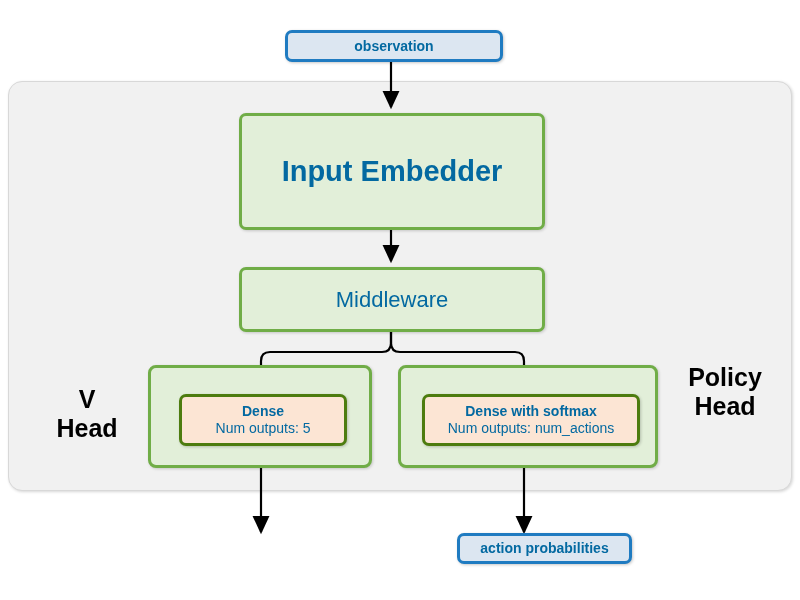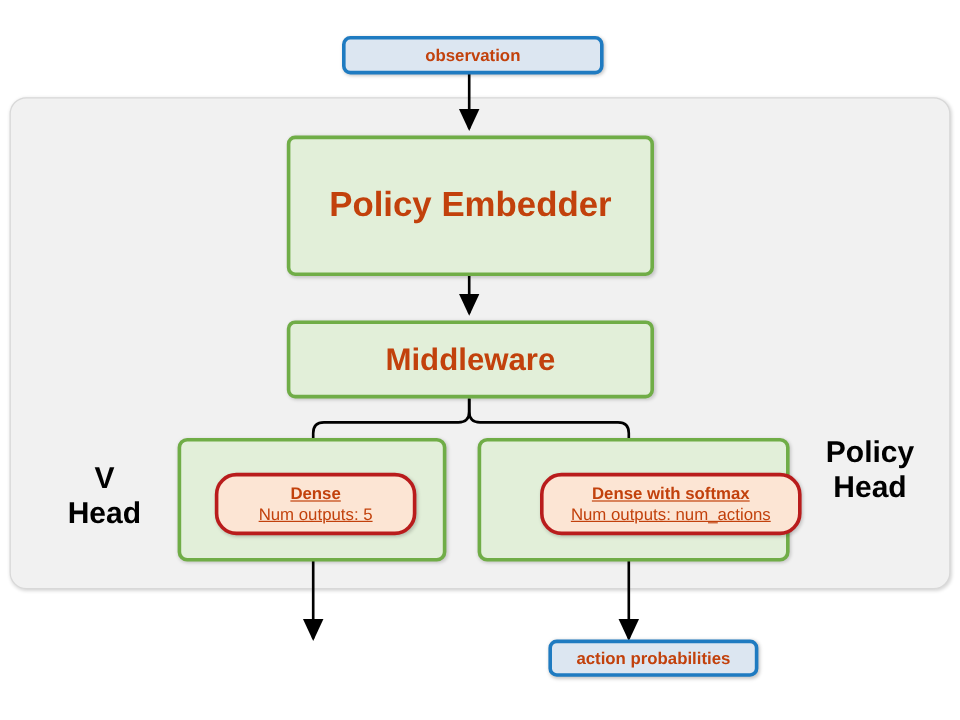--- a/index.html
+++ b/index.html
@@ -16,21 +16,21 @@
     overflow: hidden;
   }
   .node {
     position: absolute;
     box-sizing: border-box;
     display: flex;
     flex-direction: column;
     align-items: center;
     justify-content: center;
     text-align: center;
-    color: #c2410c;
+    color: #0369a1;
     line-height: 1.18;
   }
   
   .panel-gray {
     background: #f1f1f1;
     border: 1px solid #d8d8d8;
     border-radius: 14px;
     box-shadow: 1px 1px 3px rgba(0,0,0,0.16);
   }
   
@@ -43,36 +43,35 @@
     box-shadow: 1px 1px 3px rgba(0,0,0,0.22);
   }
   
   .box-green {
     background: #e2efd9;
     border: 3px solid #70ad47;
     border-radius: 7px;
     box-shadow: 1px 1px 3px rgba(0,0,0,0.18);
   }
   .box-green.big-label { font-size: 29px; font-weight: bold; }
-  .box-green.mid-label { font-size: 26px; font-weight: bold; }
+  .box-green.mid-label { font-size: 22px; font-weight: normal; }
   
   .head-wrap {
     background: #e2efd9;
     border: 3px solid #70ad47;
     border-radius: 8px;
     box-shadow: 1px 1px 3px rgba(0,0,0,0.18);
   }
   
   .box-orange {
     background: #fce5d4;
-    border: 3px solid #b91c1c;
-    border-radius: 18px;
+    border: 3px solid #4d7c0f;
+    border-radius: 7px;
     box-shadow: 1px 1px 3px rgba(0,0,0,0.20);
     padding: 2px 6px;
-    text-decoration: underline;
   }
   .box-orange .title { font-size: 14px; font-weight: bold; }
   .box-orange .sub   { font-size: 14px; font-weight: normal; }
   
   .head-caption {
     position: absolute;
     font-size: 25px;
     font-weight: bold;
     color: #000000;
     text-align: center;
@@ -111,36 +110,36 @@
     <line x1="261" y1="455" x2="261" y2="532" stroke="#000000" stroke-width="2.2" marker-end="url(#arrowhead)"></line>
 
     <line x1="524" y1="455" x2="524" y2="532" stroke="#000000" stroke-width="2.2" marker-end="url(#arrowhead)"></line>
   </svg>
 
   <div class="node box-blue" style="left:285px; top:30px; width:218px; height:32px;">
     <span>observation</span>
   </div>
 
   <div class="node box-green big-label" style="left:239px; top:113px; width:306px; height:117px;">
-    <span>Policy Embedder</span>
+    <span>Input Embedder</span>
   </div>
 
   <div class="node box-green mid-label" style="left:239px; top:267px; width:306px; height:65px;">
     <span>Middleware</span>
   </div>
 
   <div class="node head-wrap" style="left:148px; top:365px; width:224px; height:103px;">
     <div class="node box-orange" style="position:absolute; left:28px; top:26px; width:168px; height:52px;">
       <span class="title">Dense</span>
       <span class="sub">Num outputs: 5</span>
     </div>
   </div>
 
   <div class="node head-wrap" style="left:398px; top:365px; width:260px; height:103px;">
-    <div class="node box-orange" style="position:absolute; left:21px; top:26px; width:218px; height:52px;margin-left:28px;">
+    <div class="node box-orange" style="position:absolute; left:21px; top:26px; width:218px; height:52px;">
       <span class="title">Dense with softmax</span>
       <span class="sub">Num outputs: num_actions</span>
     </div>
   </div>
 
   <div class="head-caption" style="left:32px; top:385px; width:110px;">
     <div>V</div>
     <div>Head</div>
   </div>
 

